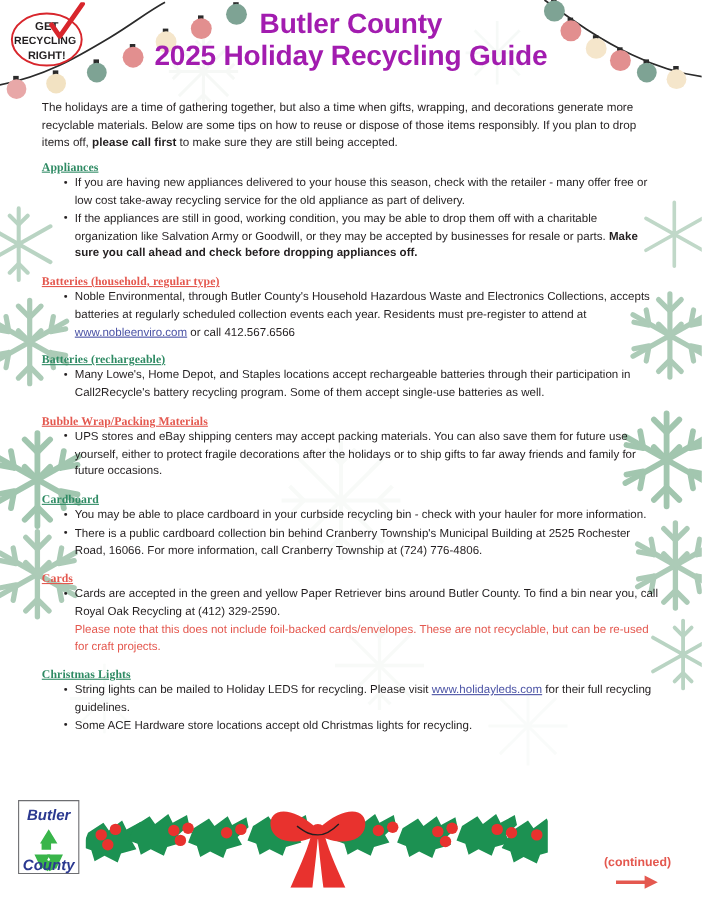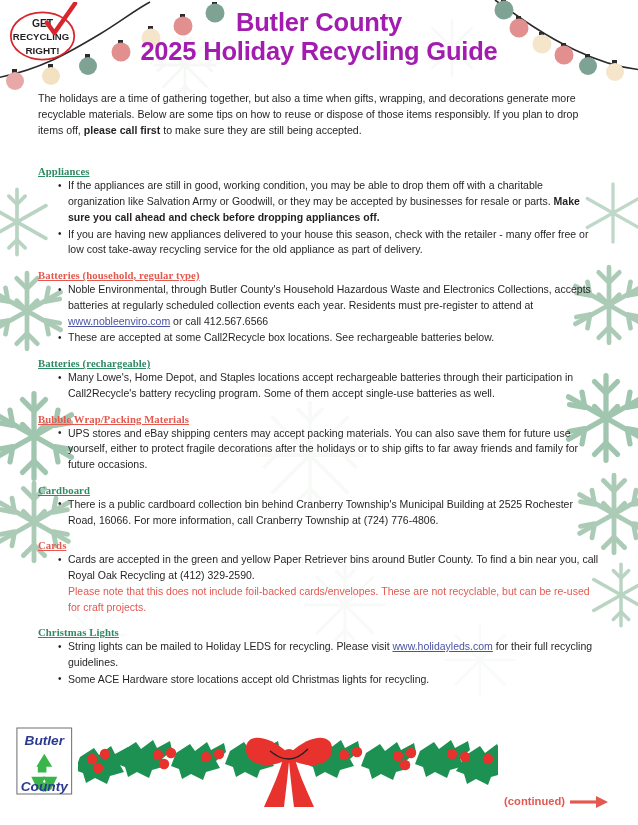--- a/index.html
+++ b/index.html
@@ -61,21 +61,21 @@
 
   
   .content {
     position: relative;
     padding: 0 36px 0 38px;
     z-index: 3;
   }
   .intro {
     font-size: 10.6px;
     line-height: 1.52;
-    margin: 2px 0 27px 0;
+    margin: 2px 0 8px 0;
     color: #231f20;
   }
   .intro b { font-weight: bold; }
 
   .sec-head {
     font-size: 10.7px;
     font-weight: bold;
     text-decoration: underline;
     margin: 0 0 1px 0;
     letter-spacing: .1px;
@@ -121,22 +121,23 @@
     position: absolute; left: 14px; bottom: 28px;
     width: 62px; height: 72px;
     z-index: 5;
   }
   .garland {
     position: absolute; left: 78px; bottom: 18px;
     z-index: 4;
   }
   .continued {
     position: absolute; right: 28px; bottom: 16px;
-    display: flex; gap: 5px;
+    display: flex; align-items: center; gap: 5px;
     z-index: 6;
+    flex-direction: column;
   }
   .continued-label {
     color: #e4584f;
     font-size: 11.2px;
     font-weight: bold;
   }
 </style>
 </head>
 <body>
 
@@ -330,38 +331,38 @@
 
   <div class="content">
 
     <p class="intro">
       <span>The holidays are a time of gathering together, but also a time when gifts, wrapping, and decorations generate more recyclable materials. Below are some tips on how to reuse or dispose of those items responsibly. If you plan to drop items off, </span><b>please call first</b><span> to make sure they are still being accepted.</span>
     </p>
 
     <div id="sections-host">
         <div class="sec-head green">Appliances</div>
         <ul class="bullets">
+          <li><span>If you are having new appliances delivered to your house this season, check with the retailer - many offer free or low cost take-away recycling service for the old appliance as part of delivery.</span></li>
           <li><span>If the appliances are still in good, working condition, you may be able to drop them off with a charitable organization like Salvation Army or Goodwill, or they may be accepted by businesses for resale or parts. </span><b>Make sure you call ahead and check before dropping appliances off.</b></li>
-          <li><span>If you are having new appliances delivered to your house this season, check with the retailer - many offer free or low cost take-away recycling service for the old appliance as part of delivery.</span></li>
         </ul>
         <div class="sec-head red">Batteries (household, regular type)</div>
         <ul class="bullets">
           <li><span>Noble Environmental, through Butler County's Household Hazardous Waste and Electronics Collections, accepts batteries at regularly scheduled collection events each year. Residents must pre-register to attend at </span><a class="lnk" href="#">www.nobleenviro.com</a><span> or call 412.567.6566</span></li>
-          <li><span>These are accepted at some Call2Recycle box locations. See rechargeable batteries below.</span></li>
         </ul>
         <div class="sec-head green">Batteries (rechargeable)</div>
         <ul class="bullets">
           <li><span>Many Lowe's, Home Depot, and Staples locations accept rechargeable batteries through their participation in Call2Recycle's battery recycling program. Some of them accept single-use batteries as well.</span></li>
         </ul>
         <div class="sec-head red">Bubble Wrap/Packing Materials</div>
         <ul class="bullets">
           <li><span>UPS stores and eBay shipping centers may accept packing materials. You can also save them for future use yourself, either to protect fragile decorations after the holidays or to ship gifts to far away friends and family for future occasions.</span></li>
         </ul>
         <div class="sec-head green">Cardboard</div>
         <ul class="bullets">
+          <li><span>You may be able to place cardboard in your curbside recycling bin - check with your hauler for more information.</span></li>
           <li><span>There is a public cardboard collection bin behind Cranberry Township's Municipal Building at 2525 Rochester Road, 16066. For more information, call Cranberry Township at (724) 776-4806.</span></li>
         </ul>
         <div class="sec-head red">Cards</div>
         <ul class="bullets">
           <li><span>Cards are accepted in the green and yellow Paper Retriever bins around Butler County. To find a bin near you, call Royal Oak Recycling at (412) 329-2590.</span><span class="note-red">Please note that this does not include foil-backed cards/envelopes. These are not recyclable, but can be re-used for craft projects.</span></li>
         </ul>
         <div class="sec-head green">Christmas Lights</div>
         <ul class="bullets">
           <li><span>String lights can be mailed to Holiday LEDS for recycling. Please visit </span><a class="lnk" href="#">www.holidayleds.com</a><span> for their full recycling guidelines.</span></li>
           <li><span>Some ACE Hardware store locations accept old Christmas lights for recycling.</span></li>

